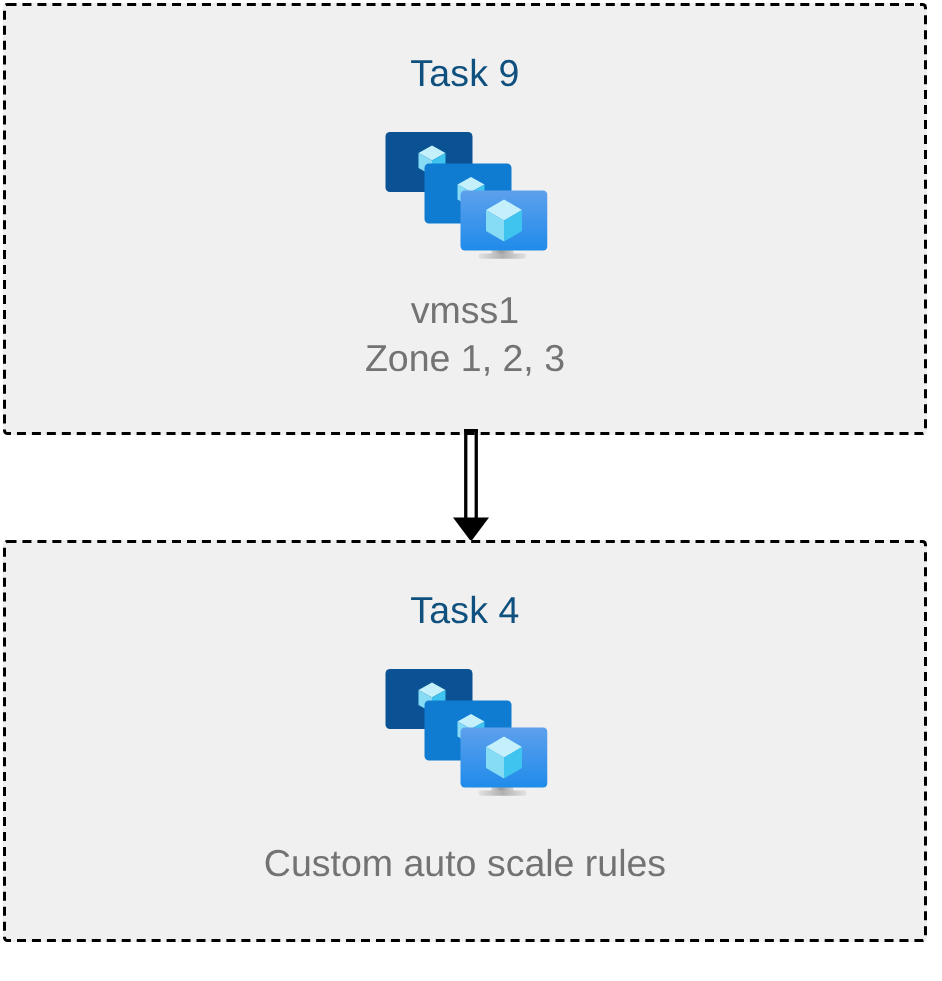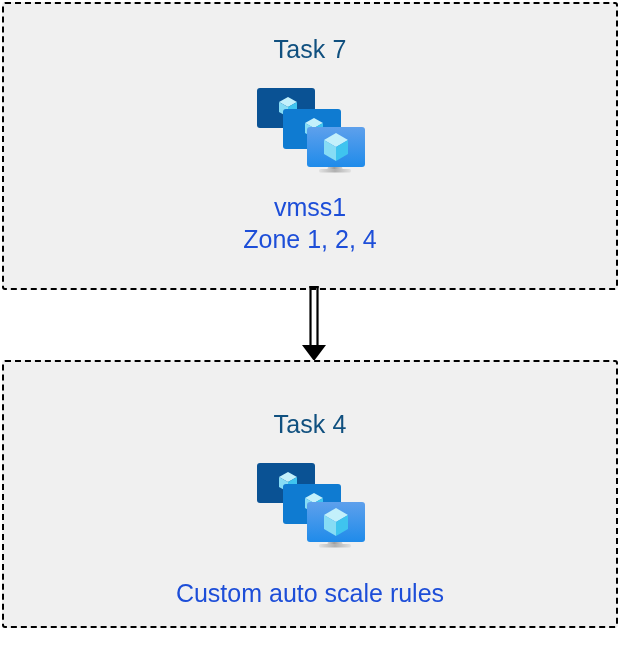--- a/index.html
+++ b/index.html
@@ -37,37 +37,36 @@
     left: 2px;
     top: 2px;
     width: 616px;
     height: 288px;
   }
   #task-box-4 {
     left: 2px;
     top: 360px;
     width: 616px;
     height: 268px;
-    justify-content: center;
   }
 
   .task-title {
     color: #10507f;
     font-size: 25px;
     line-height: 1;
     letter-spacing: 0.1px;
     white-space: nowrap;
     text-align: center;
   }
   #task-box-3 .task-title { margin-top: 33px; }
   #task-box-4 .task-title { margin-top: 33px; }
 
   .node-labels {
     text-align: center;
-    color: #1d4ed8;
+    color: #737373;
     font-size: 25px;
     line-height: 32px;
     white-space: nowrap;
   }
   #task-box-3 .node-labels { margin-top: 14px; }
   #task-box-4 .node-labels { margin-top: 25px; }
 
   
   .vmss-icon {
     position: relative;
@@ -88,21 +87,21 @@
     height: 76px;
   }
 </style>
 </head>
 <body>
 
 <div class="canvas">
 
   <div class="task-box" id="task-box-3">
 
-    <div class="task-title">Task 7</div>
+    <div class="task-title">Task 9</div>
 
     <div class="vmss-icon">
       <svg width="110" height="95" viewBox="0 0 110 95" xmlns="http://www.w3.org/2000/svg">
         <defs>
           <linearGradient id="g3front" x1="0" y1="0" x2="0" y2="1">
             <stop offset="0" stop-color="#5ea0ec"></stop>
             <stop offset="1" stop-color="#1f8bea"></stop>
           </linearGradient>
           <linearGradient id="g3stand" x1="0" y1="0" x2="1" y2="0">
             <stop offset="0" stop-color="#d6d6d6"></stop>
@@ -137,21 +136,21 @@
         <g>
           <polygon points="69,58 81,51 93,58 81,65" fill="#c3f0fb"></polygon>
           <polygon points="69,58 81,65 81,79 69,72" fill="#86dcf5"></polygon>
           <polygon points="93,58 81,65 81,79 93,72" fill="#3fc4ef"></polygon>
         </g>
       </svg>
     </div>
 
     <div class="node-labels">
       <div>vmss1</div>
-      <div>Zone 1, 2, 4</div>
+      <div>Zone 1, 2, 3</div>
     </div>
   </div>
 
   <div id="connector-arrow">
     <svg width="36" height="76" viewBox="0 0 36 76" xmlns="http://www.w3.org/2000/svg">
 
       <line x1="14.5" y1="0" x2="14.5" y2="62" stroke="#000000" stroke-width="2.2"></line>
       <line x1="21.5" y1="0" x2="21.5" y2="62" stroke="#000000" stroke-width="2.2"></line>
 
       <line x1="13.4" y1="1.1" x2="22.6" y2="1.1" stroke="#000000" stroke-width="2.2"></line>

